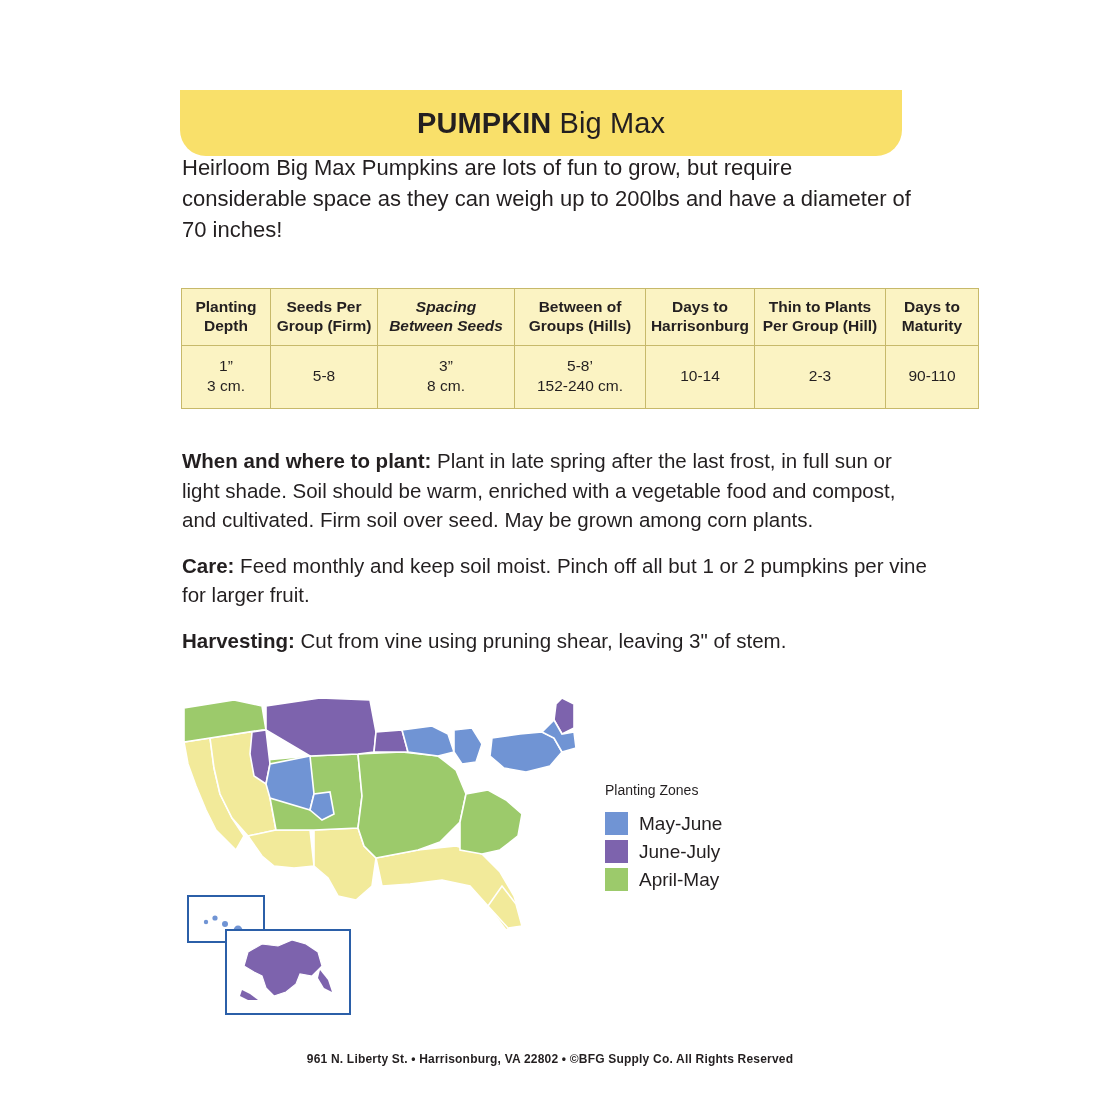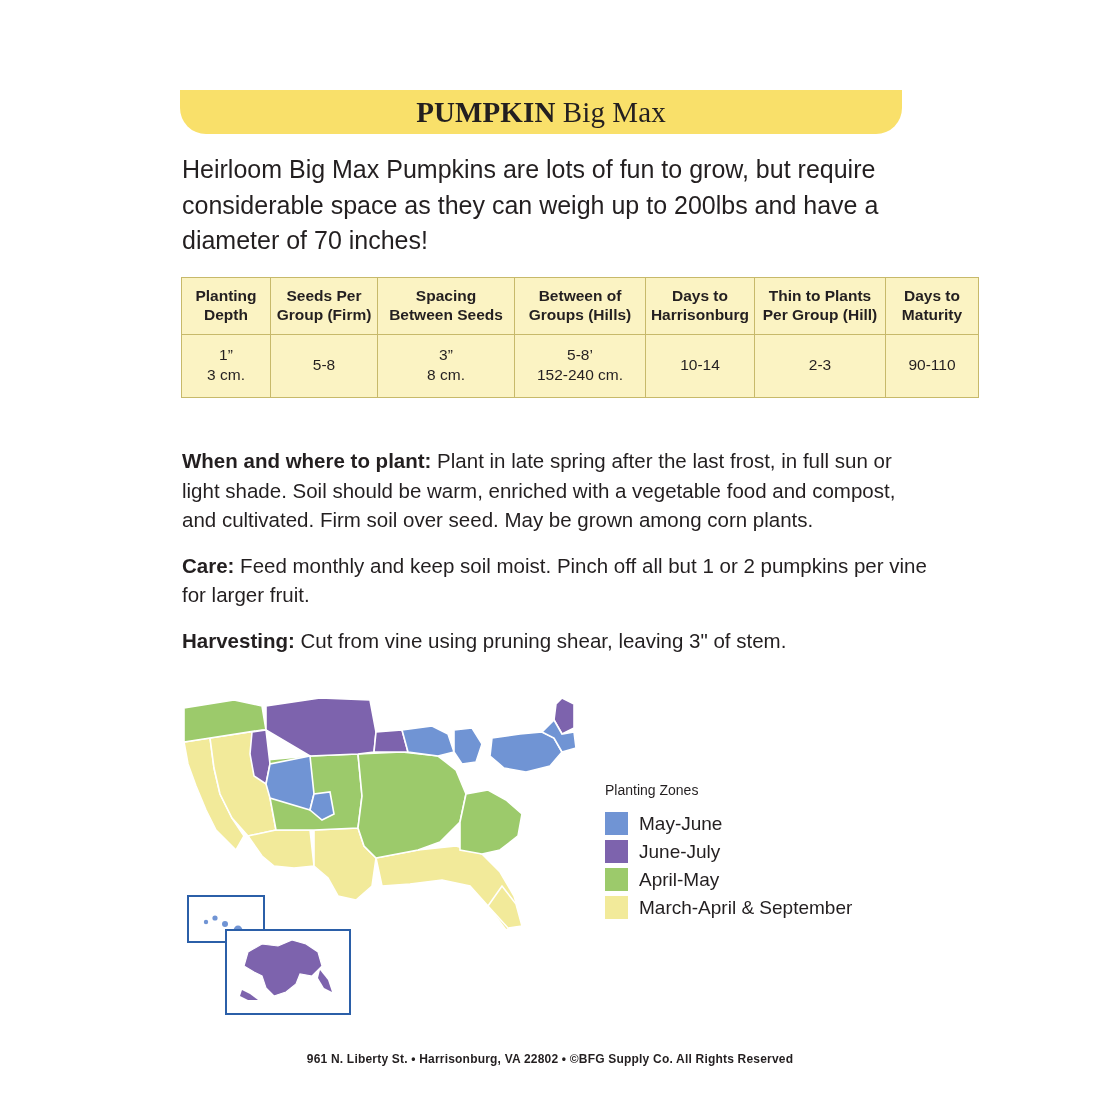--- a/index.html
+++ b/index.html
@@ -21,57 +21,56 @@
     height: 1100px;
     box-sizing: border-box;
   }
 
   
   .banner {
     position: absolute;
     left: 180px;
     top: 90px;
     width: 722px;
-    height: 44px;
+    height: 66px;
     background: #f9e06a;
     border-radius: 0 0 26px 26px;
     display: flex;
     align-items: center;
     justify-content: center;
-    font-family: Liberation Serif, serif;
   }
   .banner-title {
     font-size: 29px;
     letter-spacing: 0.1px;
     color: #231f20;
     white-space: nowrap;
   }
   .banner-title .bold {
     font-weight: bold;
   }
   .banner-title .light {
     font-weight: normal;
   }
 
   
   .intro {
     position: absolute;
     left: 182px;
     top: 152px;
     width: 740px;
-    font-size: 25px;
+    font-size: 22px;
     line-height: 1.42;
     color: #231f20;
   }
 
   
   .spec-table {
     position: absolute;
     left: 181px;
-    top: 277px;
+    top: 288px;
     border-collapse: collapse;
     table-layout: fixed;
   }
   .spec-table th,
   .spec-table td {
     border: 1px solid #c7b96a;
     background: #fbf3c3;
     text-align: center;
     vertical-align: middle;
     color: #231f20;
@@ -85,21 +84,21 @@
   }
   .spec-table td {
     font-size: 15.5px;
     font-weight: normal;
     line-height: 1.3;
     padding: 10px 4px 12px;
     height: 36px;
   }
   .c0 { width: 80px; }
   .c1 { width: 98px; }
-  .c2 { width: 128px; }
+  .c2 { width: 128px; font-style: italic; }
   .c3 { width: 122px; }
   .c4 { width: 100px; }
   .c5 { width: 122px; }
   .c6 { width: 84px; }
 
   
   .body-copy {
     position: absolute;
     left: 182px;
     top: 438px;
@@ -312,22 +311,18 @@
       <div class="legend-row">
         <div class="legend-swatch" style="background:#7d63ad"></div>
         <div class="legend-label">June-July</div>
       </div>
 
       <div class="legend-row">
         <div class="legend-swatch" style="background:#9cca6b"></div>
         <div class="legend-label">April-May</div>
       </div>
 
-      <div class="legend-row">
-        <div class="legend-swatch" style="background:#f2ea9a"></div>
-        <div class="legend-label">March-April &amp; September</div>
-      </div>
     </div>
   </div>
 
   <div class="footer">961 N. Liberty St. • Harrisonburg, VA 22802 • ©BFG Supply Co. All Rights Reserved</div>
 
 </div>
 
 </body></html>

